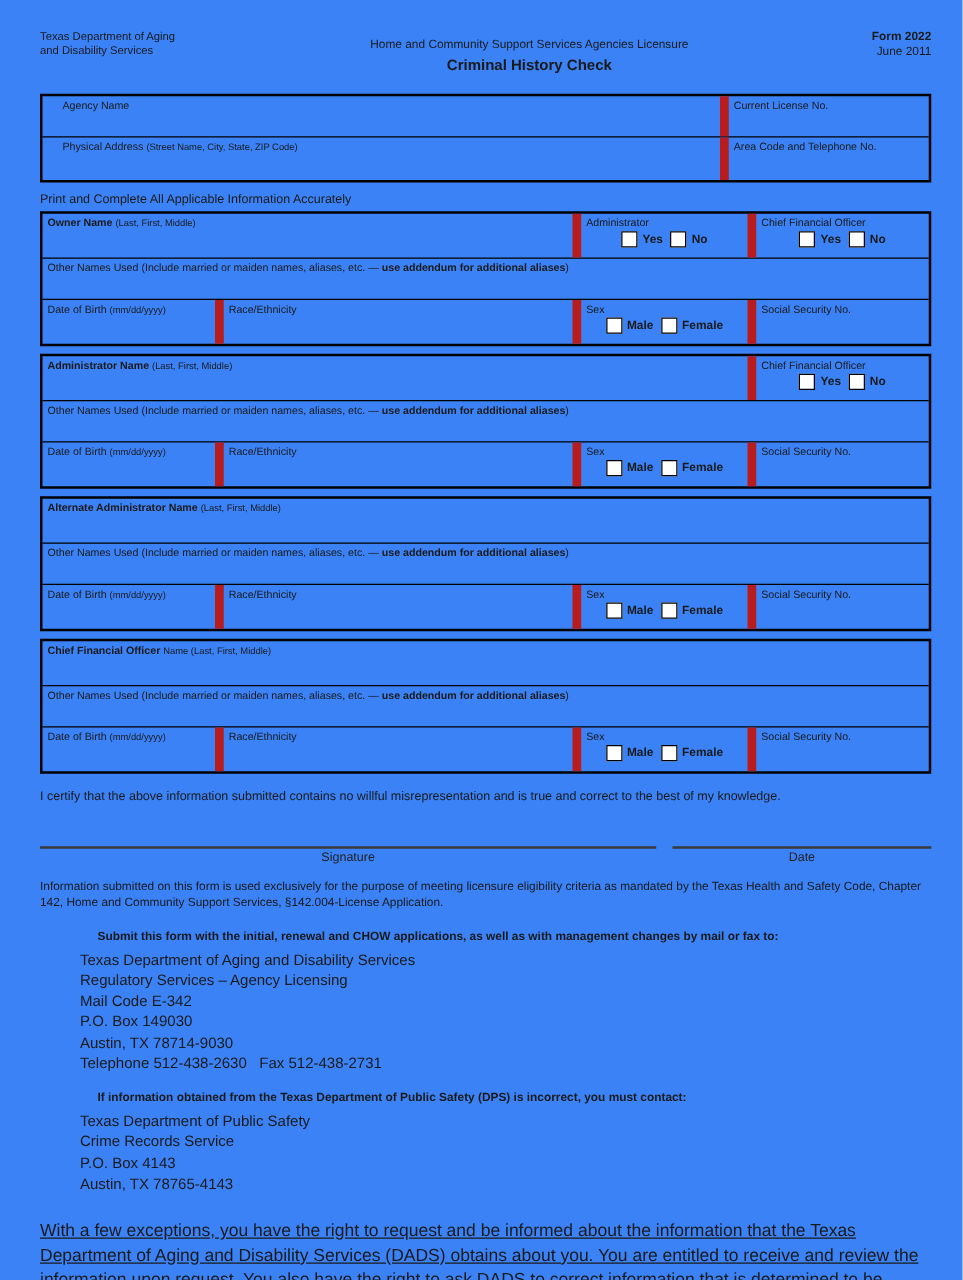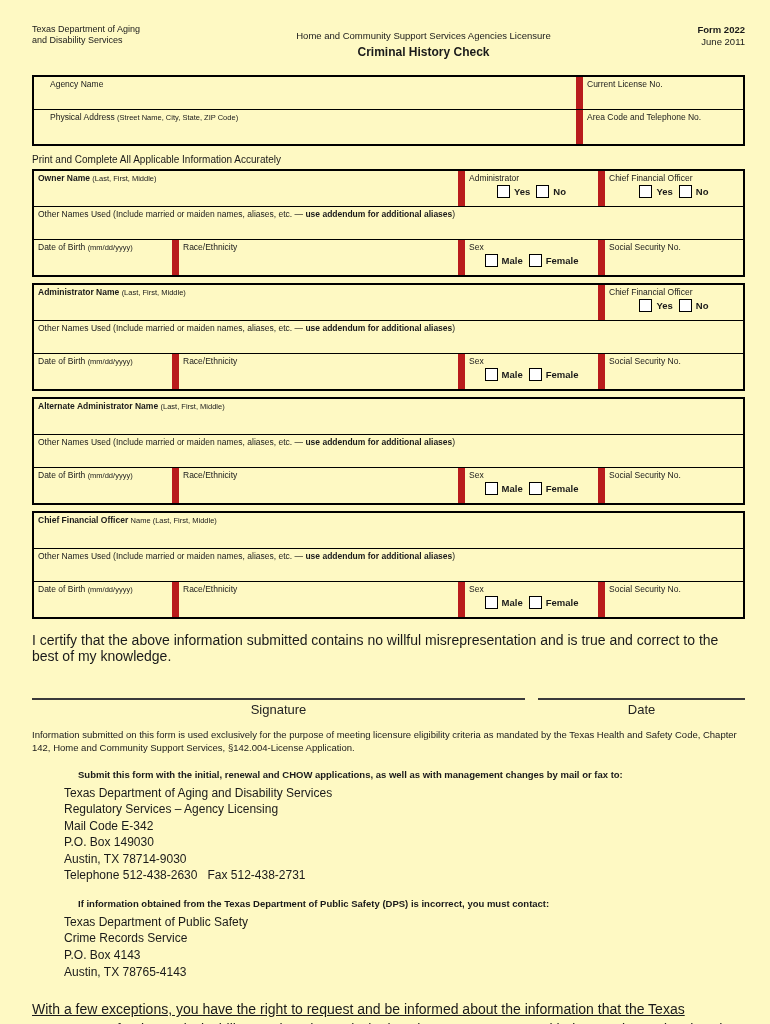--- a/index.html
+++ b/index.html
@@ -1,19 +1,19 @@
 <!DOCTYPE html>
 <html><head>
 <meta charset="utf-8">
 <style>
   * { margin: 0; padding: 0; box-sizing: border-box; }
   html, body { background: #e8e8e8; }
   body { font-family: "Liberation Sans", sans-serif; color: #1a1a1a; }
   .page {
-    width: 770px; height: 1024px; background: #fef9c3; margin: 0 auto;
+    width: 770px; height: 1024px; background: #3b82f6; margin: 0 auto;
     padding: 24px 25px 20px 32px; overflow: hidden; position: relative;
   }
   
   .hdr { display: flex; align-items: flex-start; margin-bottom: 16px; }
   .hdr-left { width: 175px; font-size: 9px; line-height: 1.25; }
   .hdr-center { flex: 1; text-align: center; }
   .hdr-program { font-size: 9.5px; margin-top: 6px; }
   .hdr-title { font-size: 12px; font-weight: bold; margin-top: 4px; }
   .hdr-right { width: 105px; text-align: right; font-size: 9.5px; line-height: 1.3; }
   .hdr-form-no { font-weight: bold; }
@@ -45,26 +45,26 @@
   .c-race { flex: 1; }
   .c-sex { width: 140px; }
   .c-ssn { width: 145px; }
   .c-full { width: 100%; }
   
   .cbrow { display: flex; justify-content: center; align-items: center; margin-top: 2px; gap: 6px; }
   .cb { display: inline-block; width: 13px; height: 13px; border: 1px solid #000; background: #fff; vertical-align: middle; }
   .cblabel { font-size: 9.5px; font-weight: bold; }
   .cbitem { display: inline-flex; align-items: center; gap: 4px; }
   
-  .certify { font-size: 14px; margin: 13px 0 0 0; }
+  .certify { font-size: 10px; margin: 13px 0 0 0; }
   .sigline-row { display: flex; justify-content: space-between; margin-top: 34px; }
   .sig-left { width: 493px; }
   .sig-right { width: 207px; }
   .rule { border-top: 2px solid #3a3a3a; }
-  .rule-label { text-align: center; font-size: 13px; margin-top: 2px; color: #222; }
+  .rule-label { text-align: center; font-size: 10px; margin-top: 2px; color: #222; }
   
   .info { font-size: 9.5px; line-height: 1.35; margin-top: 12px; }
   .block { margin: 14px 0 0 30px; }
   .block-heading { font-size: 9.5px; font-weight: bold; margin-bottom: 5px; margin-left: 16px; }
   .addr-line { font-size: 12px; line-height: 1.38; margin-left: 2px; white-space: pre-wrap; }
   .footer { font-size: 14px; line-height: 1.4; margin-top: 20px; text-decoration: underline; }
 </style>
 </head>
 <body>
 

